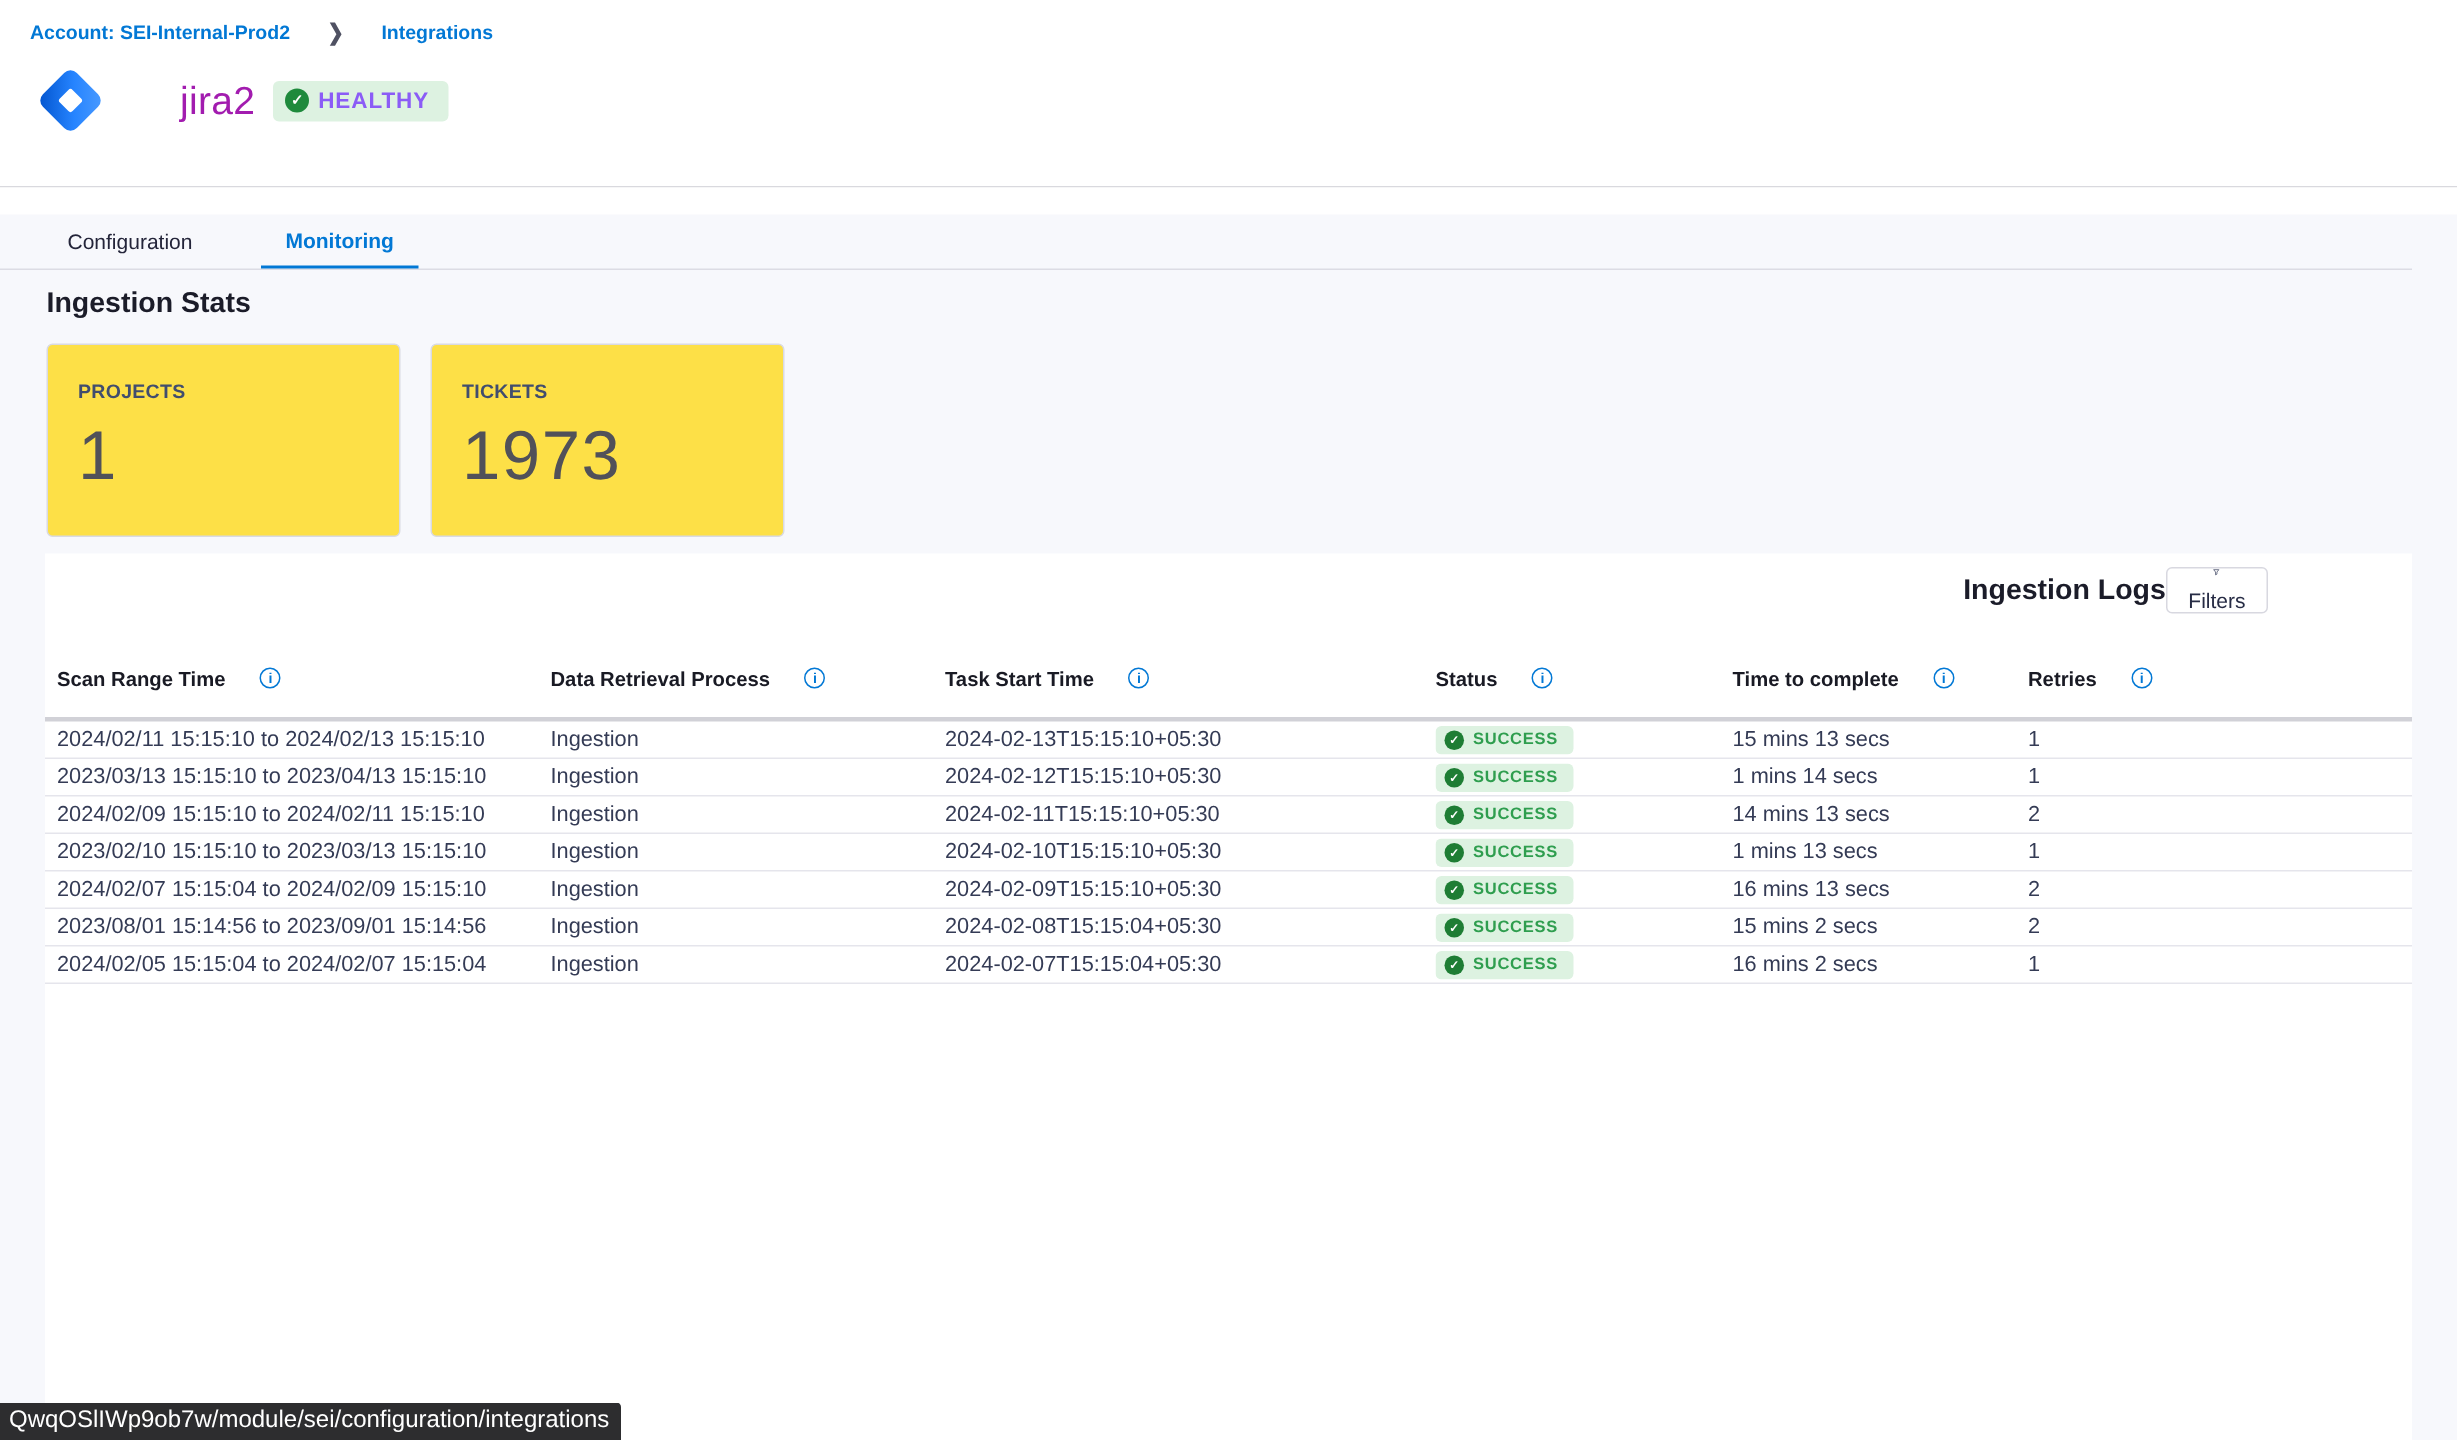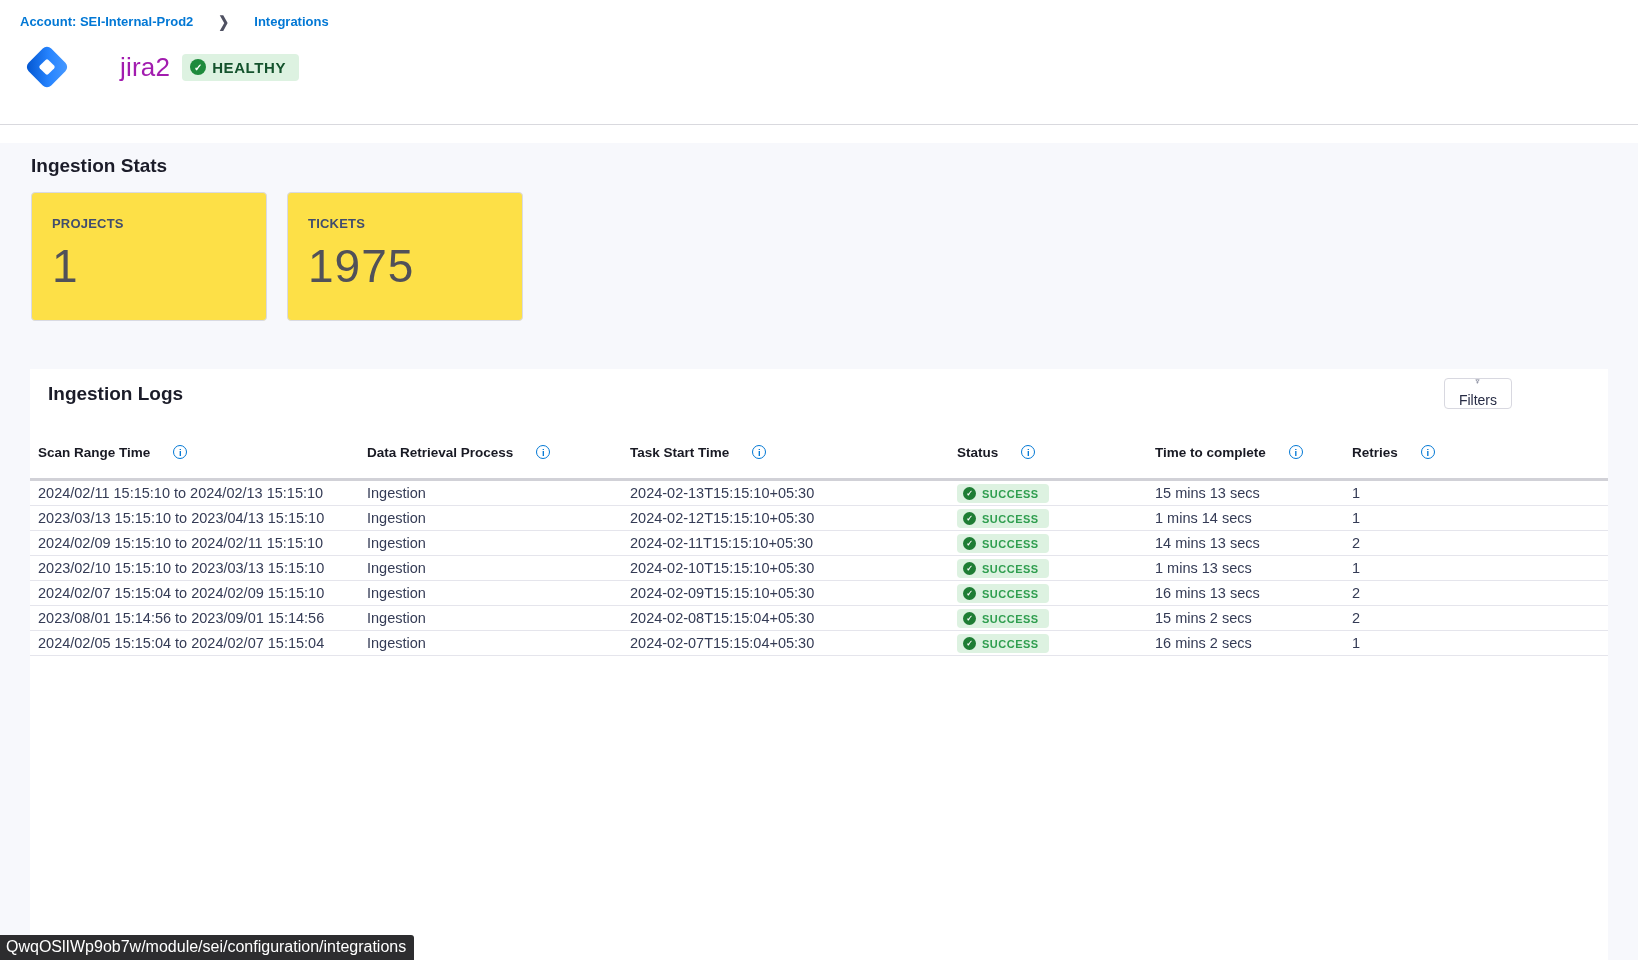--- a/index.html
+++ b/index.html
@@ -11,21 +11,21 @@
   .breadcrumb { display:flex; align-items:center; gap:25px; font-size:13px; font-weight:700; color:#0278d5; }
   .breadcrumb .crumb { cursor:pointer; }
   .breadcrumb .chev { color:#4f5162; font-size:13px; font-weight:700; transform:scaleY(1.15); }
   .title-row { display:flex; align-items:center; margin-top:11px; gap:12px; }
   .jira-logo { width:54px; height:54px; flex:0 0 auto; }
   .page-title { font-size:26px; font-weight:500; color:#a21caf; letter-spacing:0.2px;margin-left:34px; }
   .healthy-badge { display:inline-flex; align-items:center; gap:6px; background:#ddf2e1; border-radius:4px;
     padding:5px 13px 5px 8px; }
   .healthy-badge .check-circle { width:16px; height:16px; border-radius:50%; background:#1e8a3c; color:#fff;
     display:flex; align-items:center; justify-content:center; font-size:10px; font-weight:700; }
-  .healthy-badge .label { color:#14532d; font-size:15px; font-weight:700; letter-spacing:0.6px; }
+  .healthy-badge .label { color:#8b5cf6; font-size:15px; font-weight:700; letter-spacing:0.6px; }
 
   
   .white-gap { height:18px; background:#fff; }
   .main { background:#f7f8fc; height:817px; position:relative; }
 
   .tabs-row { display:flex; padding:0 30px; border-bottom:1px solid #dcdce4; height:37px; align-items:stretch;
     margin-right:30px; }
   .tab { font-size:14px; color:#24253a; padding:0 16px; display:flex; align-items:center; cursor:pointer; }
   .tab.active { color:#0278d5; font-weight:700; border-bottom:2px solid #0278d5; }
   .tab:first-child { padding-left:15px; }
@@ -34,21 +34,21 @@
   .section-heading { font-size:19px; font-weight:700; color:#1b1c29; }
   .stats-block { padding:12px 30px 0 31px; }
   .cards-row { display:flex; gap:20px; margin-top:15px; }
   .stat-card { width:236px; height:129px; background:#fde047; border:1px solid #d9dae2; border-radius:4px;
     padding:23px 20px; }
   .stat-label { font-size:13px; font-weight:700; color:#414d6e; letter-spacing:0.2px; }
   .stat-value { font-size:46px; font-weight:400; color:#515159; margin-top:8px; letter-spacing:1px; }
 
   
   .logs-panel { position:absolute; left:30px; right:30px; top:226px; bottom:0; background:#fff; }
-  .logs-header { display:flex; align-items:center; justify-content:space-between; padding:9px 96px 0 2px;margin-left:16px; }
+  .logs-header { display:flex; align-items:center; justify-content:flex-end; padding:9px 96px 0 2px; }
   .filters-btn { display:inline-flex; align-items:center; gap:8px; background:#fff; border:1px solid #d8d8e0;
     border-radius:4px; height:31px; padding:0 14px; font-size:14px; color:#272c45; cursor:pointer;
     font-family:"Liberation Sans", sans-serif;flex-direction:column; }
   .filters-btn svg { display:block; }
 
   .table { margin-top:17px; }
   .tr { display:grid; grid-template-columns:329px 263px 327px 198px 197px 1fr; align-items:center; padding-left:8px; }
   .thead { height:52px; }
   .th { display:flex; align-items:center; gap:23px; font-size:13.5px; font-weight:700; color:#191a24; }
   .info-icon { width:14px; height:14px; border:1.4px solid #0278d5; border-radius:50%; color:#0278d5;
@@ -95,31 +95,35 @@
       <span class="check-circle">✓</span>
       <span class="label">HEALTHY</span>
     </span>
   </div>
 </div>
 
 <div class="white-gap"></div>
 
 <div class="main">
 
+  <div class="tabs-row">
+    <div class="tab">Configuration</div>
+    <div class="tab active">Monitoring</div>
+  </div>
 
   <div class="stats-block">
     <div class="section-heading">Ingestion Stats</div>
     <div class="cards-row">
       <div class="stat-card">
         <div class="stat-label">PROJECTS</div>
         <div class="stat-value">1</div>
       </div>
       <div class="stat-card">
         <div class="stat-label">TICKETS</div>
-        <div class="stat-value">1975</div>
+        <div class="stat-value">1973</div>
       </div>
     </div>
   </div>
 
   <div class="logs-panel">
     <div class="logs-header">
       <div class="section-heading">Ingestion Logs</div>
       <button class="filters-btn">
         <svg width="15" height="15" viewBox="0 0 16 16">
           <path d="M2.5 2.5 h11 l-4 5 v4.5 l-3 1.5 v-6 z" fill="none" stroke="#2b3352" stroke-width="1.4" stroke-linejoin="round"></path>

